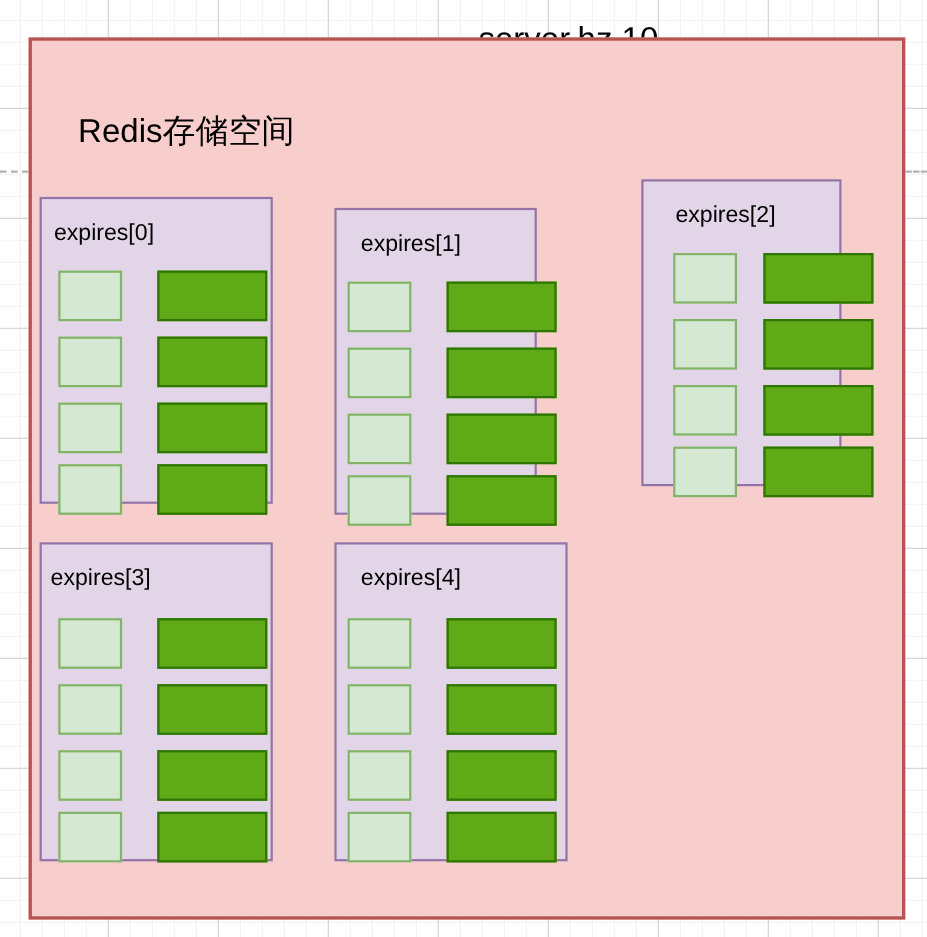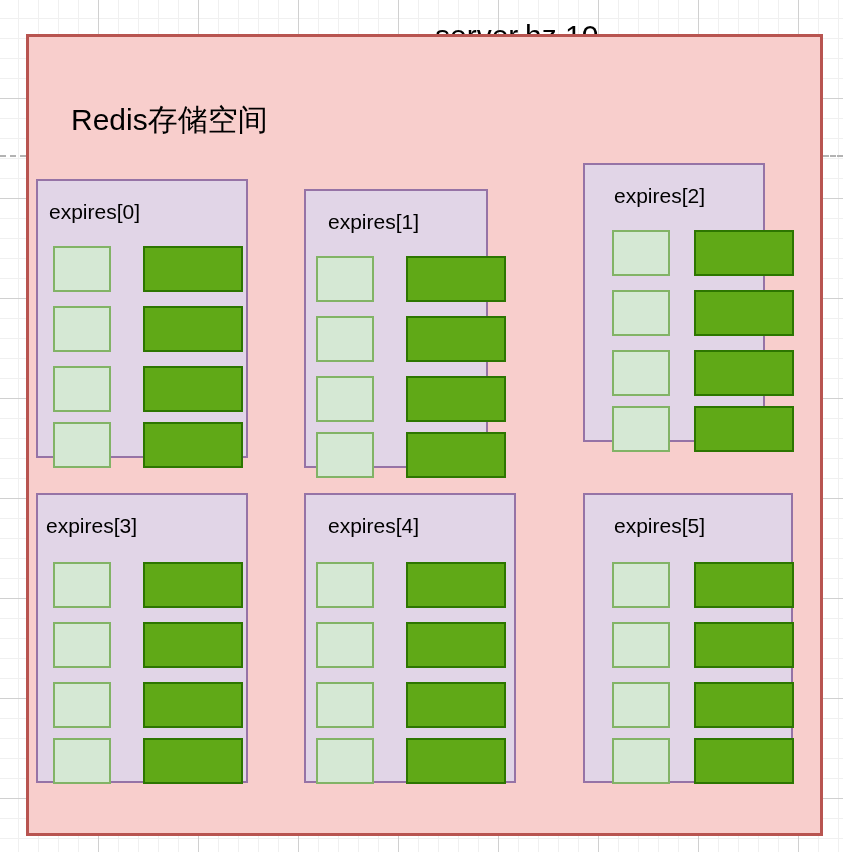--- a/index.html
+++ b/index.html
@@ -234,34 +234,15 @@
       <div class="entry-row" style="left:10px; top:187px; width:190px;">
         <div class="key-cell"></div>
         <div class="value-cell" style="left:90px;"></div>
       </div>
       <div class="entry-row" style="left:10px; top:243px; width:190px;">
         <div class="key-cell"></div>
         <div class="value-cell" style="left:90px;"></div>
       </div>
     </div>
 
-    <div class="expires-box" style="left:554px; top:456px; width:210px; height:290px;">
-      <div class="expires-label" style="left:29px;">expires[5]</div>
-      <div class="entry-row" style="left:27px; top:67px; width:180px;">
-        <div class="key-cell"></div>
-        <div class="value-cell" style="left:82px;"></div>
-      </div>
-      <div class="entry-row" style="left:27px; top:127px; width:180px;">
-        <div class="key-cell"></div>
-        <div class="value-cell" style="left:82px;"></div>
-      </div>
-      <div class="entry-row" style="left:27px; top:187px; width:180px;">
-        <div class="key-cell"></div>
-        <div class="value-cell" style="left:82px;"></div>
-      </div>
-      <div class="entry-row" style="left:27px; top:243px; width:180px;">
-        <div class="key-cell"></div>
-        <div class="value-cell" style="left:82px;"></div>
-      </div>
-    </div>
 
   </div>
 </div>
 
 </body></html>

